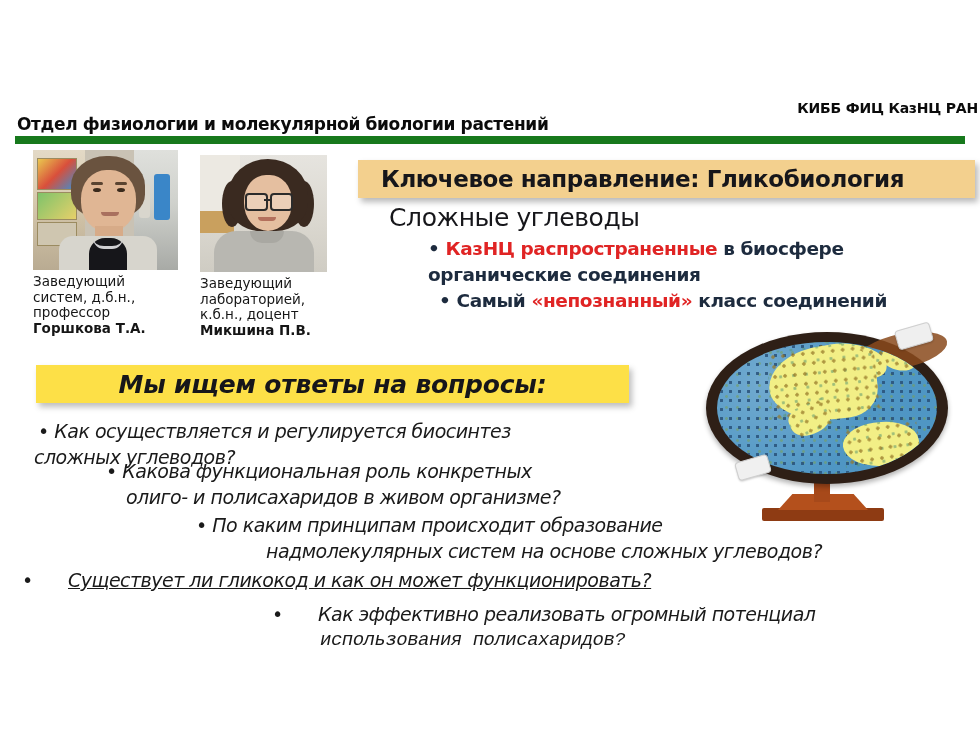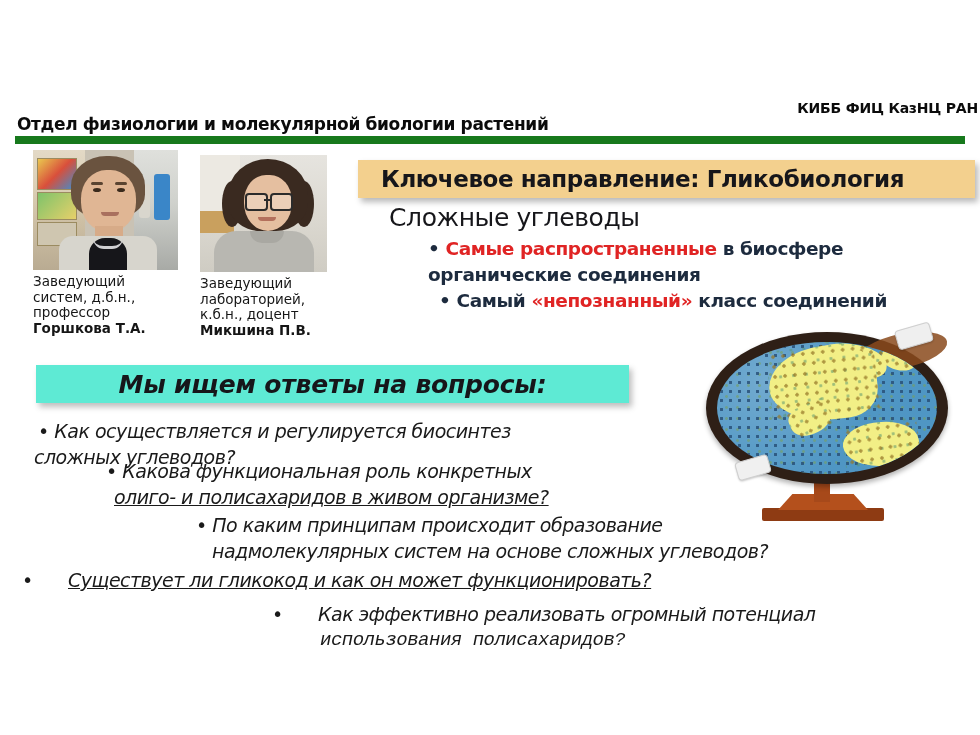--- a/index.html
+++ b/index.html
@@ -191,21 +191,21 @@
   .red { color: #e02424; }
   .bullet-dot { color:#1d2b3e; }
 
   
   #q-banner {
     position: absolute;
     left: 36px;
     top: 365px;
     width: 593px;
     height: 38px;
-    background: #5eead4;
+    background: #fde047;
     box-shadow: 3px 4px 6px rgba(0,0,0,0.26);
     display: flex;
     align-items: center;
     justify-content: center;
   }
   #q-banner-text {
     font-family: "DejaVu Sans", sans-serif;
     font-weight: bold;
     font-style: italic;
     font-size: 25px;
@@ -224,22 +224,22 @@
     color: #1a1a1a;
     letter-spacing: -0.5px;
   }
   #q1 { left: 38px;  top: 418px; width: 600px; }
   #q2 { left: 106px; top: 458px; width: 560px; }
   #q3 { left: 196px; top: 512px; width: 680px; }
   #q4 { left: 22px;  top: 567px; width: 740px; text-decoration: underline; }
   #q5 { left: 272px; top: 601px; width: 700px; }
   .q .l2 { display: block; }
   #q1 .l2 { margin-left: -4px; }
-  #q2 .l2 { margin-left: 8px; text-decoration: underline; }
-  #q3 .l2 { margin-left: 16px; }
+  #q2 .l2 { margin-left: 20px; }
+  #q3 .l2 { margin-left: 16px; text-align: center; }
   #q5 .l2 { margin-left: 48px; font-family: Liberation Mono, monospace; }
   #q4 .bul { display:inline-block; width: 46px; }
   #q5 .bul { display:inline-block; width: 46px; }
 
   
   #globe {
     position: absolute;
     left: 700px;
     top: 332px;
     width: 260px;
@@ -424,21 +424,21 @@
 
   <div id="key-banner">
     <span id="key-banner-text">Ключевое направление: Гликобиология</span>
   </div>
 
   <div id="carbs-heading">Сложные углеводы</div>
 
   <div id="carbs-bullets">
     <div class="carb-line">
       <span class="bullet-dot">•</span>
-      <span class="red">Самые распространенные</span><span> в биосфере</span>
+      <span class="red">КазНЦ распространенные</span><span> в биосфере</span>
     </div>
     <div class="carb-line">
       <span>органические соединения</span>
     </div>
     <div class="carb-line indent">
       <span class="bullet-dot">•</span>
       <span>Самый </span><span class="red">«непознанный»</span><span> класс соединений</span>
     </div>
   </div>
 

